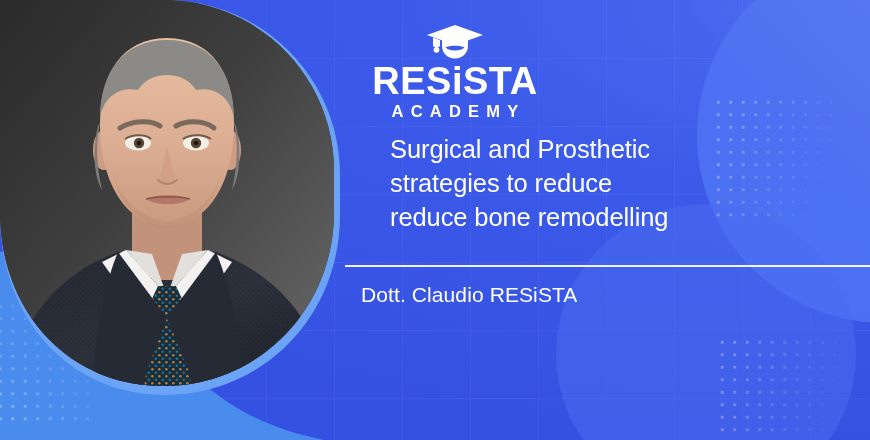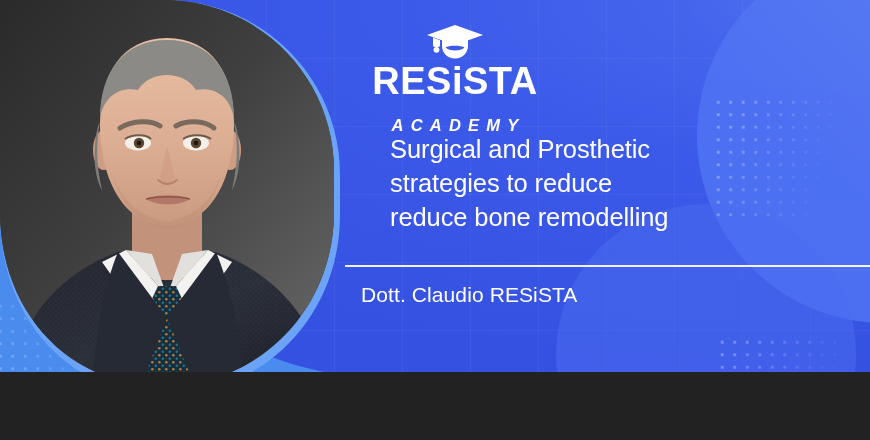--- a/index.html
+++ b/index.html
@@ -3,21 +3,21 @@
 <meta charset="utf-8">
 <style>
   html, body {
     margin: 0;
     padding: 0;
     background: #222;
   }
   #banner {
     position: relative;
     width: 870px;
-    height: 372px;
+    height: 440px;
     overflow: hidden;
     font-family: "Liberation Sans", sans-serif;
     background: #3c5ae9;
     -webkit-font-smoothing: antialiased;
   }
 
   
   .bg-base {
     position: absolute;
     inset: 0;
@@ -153,25 +153,24 @@
     letter-spacing: 0.5px;
     line-height: 0.95;
     color: #ffffff;
     white-space: nowrap;
   }
   .logo-sub {
     font-size: 16.5px;
     font-weight: 700;
     letter-spacing: 7.2px;
     line-height: 1.2;
-    margin-top: 17px;
+    margin-top: 3px;
     padding-left: 7px;
     color: #ffffff;
     white-space: nowrap;
-    font-style: italic;
   }
   .title {
     position: absolute;
     left: 16px;
     top: 133px;
     width: 340px;
     font-size: 25.5px;
     font-weight: 400;
     line-height: 1.33;
     color: #ffffff;

